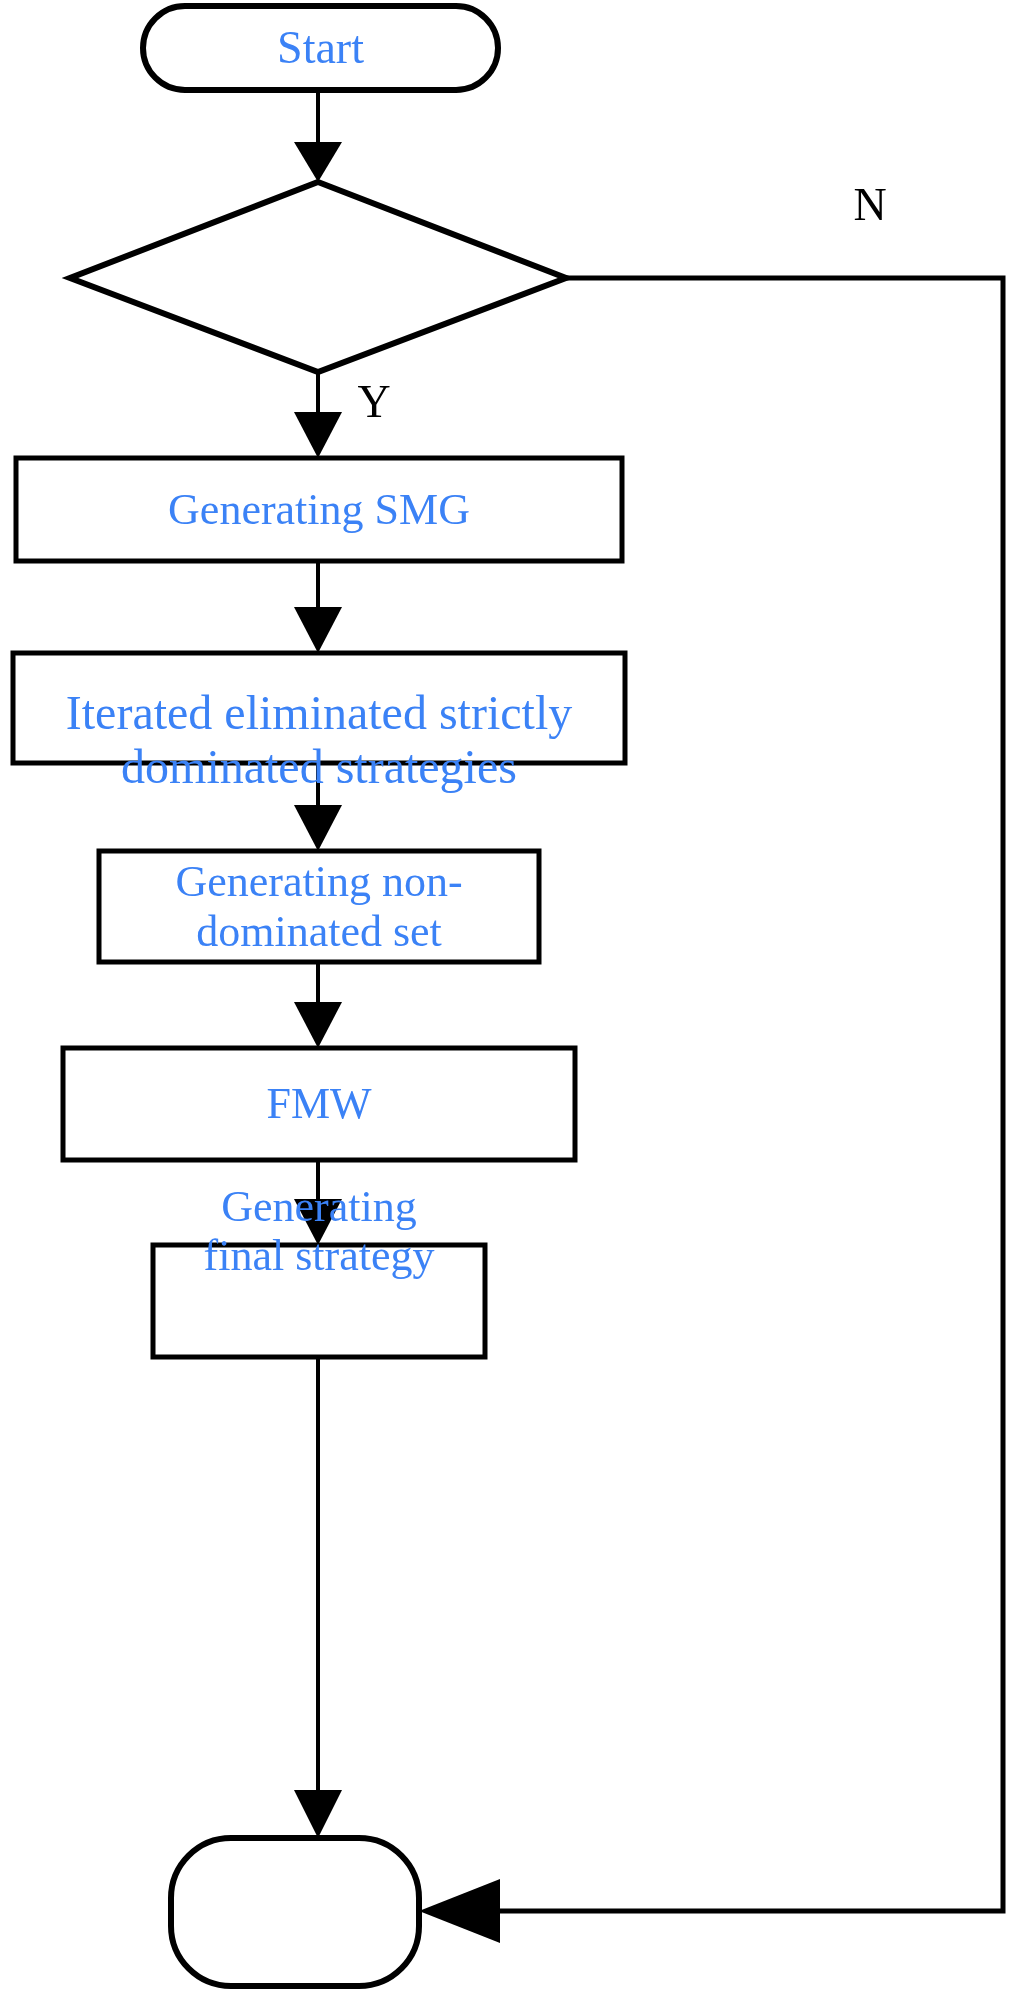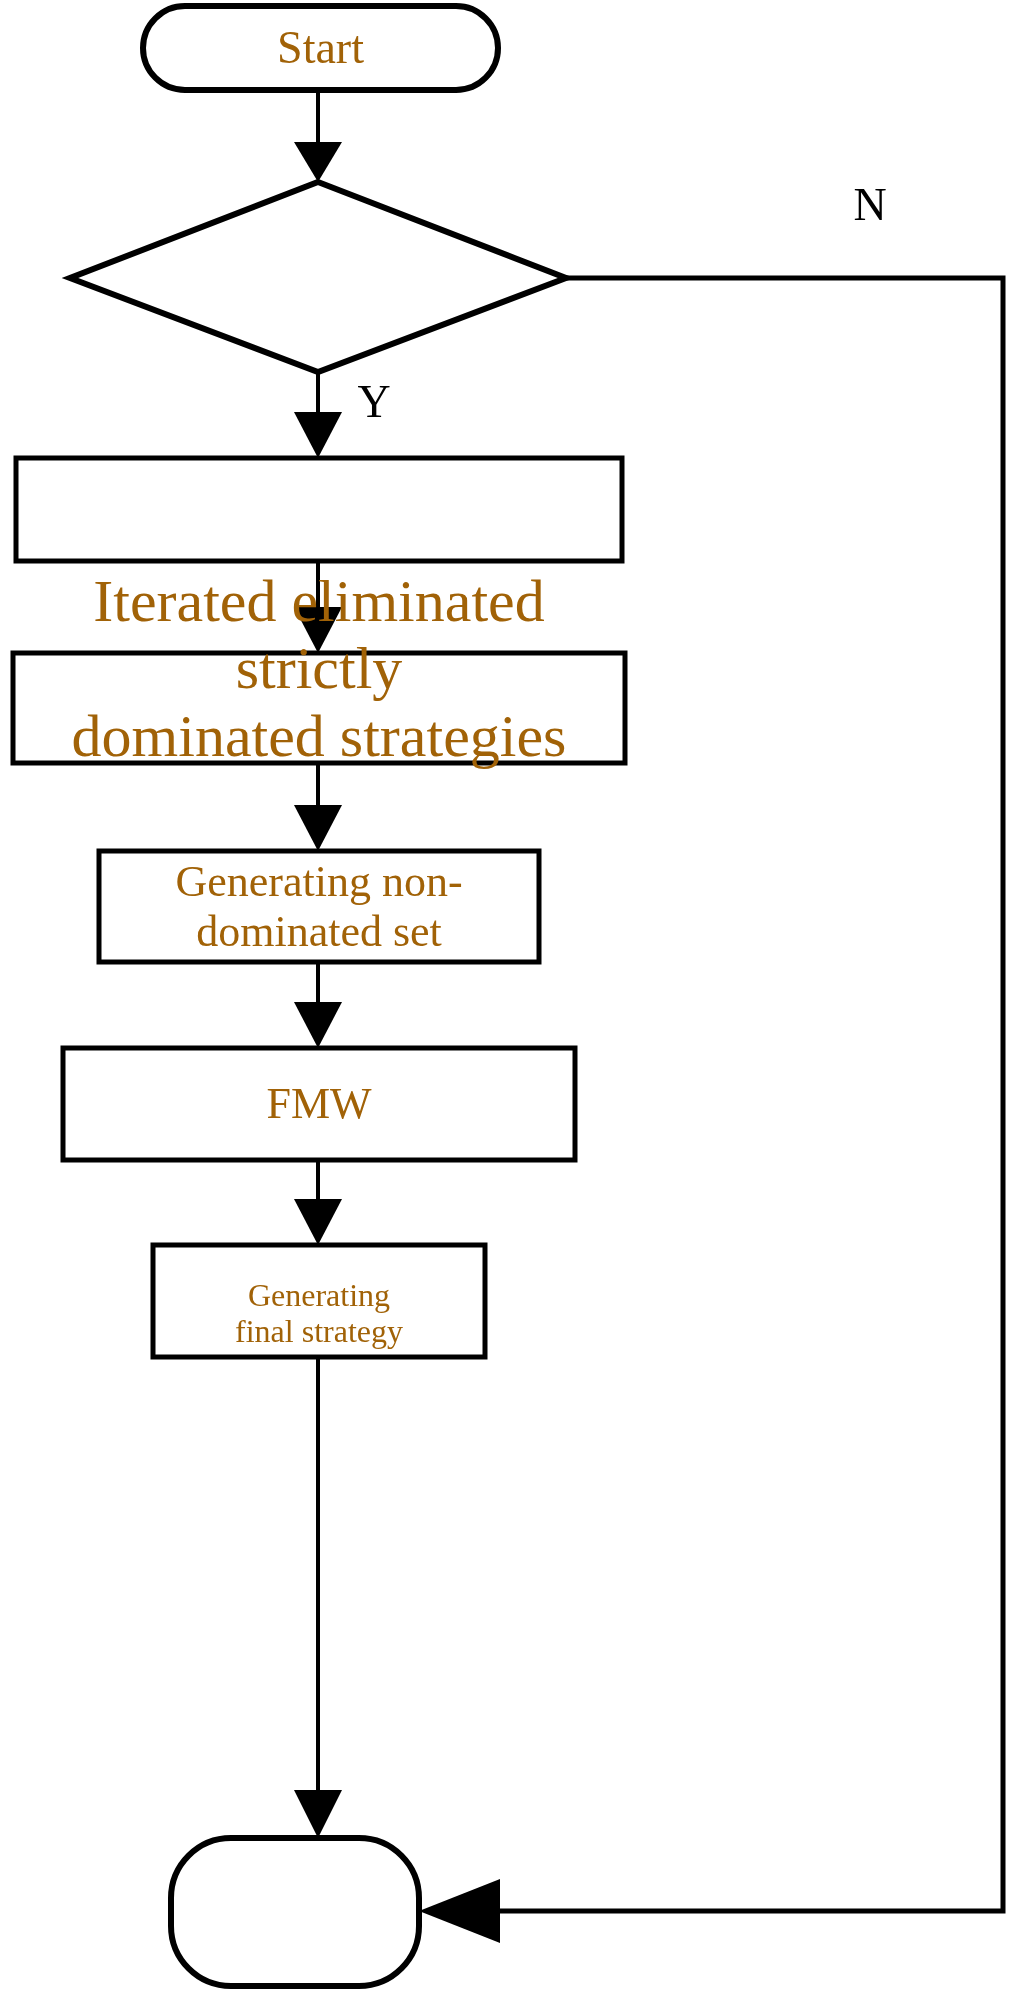--- a/index.html
+++ b/index.html
@@ -24,21 +24,21 @@
     top: 0;
     width: 1024px;
     height: 1996px;
   }
   .node-label {
     position: absolute;
     display: flex;
     align-items: center;
     justify-content: center;
     text-align: center;
-    color: #a16207;
+    color: #3b82f6;
     line-height: 1.12;
     white-space: pre-line;
     pointer-events: none;
   }
   .edge-label {
     position: absolute;
     color: #000000;
     text-align: center;
   }
 </style>
@@ -103,30 +103,31 @@
     <g>
       <line x1="318" y1="1357" x2="318" y2="1796" stroke="#000000" stroke-width="4"></line>
       <polygon points="294,1790 342,1790 318,1838" fill="#000000"></polygon>
     </g>
 
   </svg>
 
   <div class="node-label" style="left:143px; top:6px; width:355px; height:84px; font-size:46px;">Start</div>
 
 
+  <div class="node-label" style="left:16px; top:458px; width:606px; height:103px; font-size:44px;">Generating SMG</div>
 
-  <div class="node-label" style="left:13px; top:614px; width:612px; height:110px; font-size:60px;">Iterated eliminated strictly
+  <div class="node-label" style="left:13px; top:685px; width:612px; height:110px; font-size:48px;">Iterated eliminated strictly
 dominated strategies</div>
 
   <div class="node-label" style="left:99px; top:851px; width:440px; height:111px; font-size:44px;">Generating non-
 dominated set</div>
 
   <div class="node-label" style="left:63px; top:1048px; width:512px; height:112px; font-size:44px;text-align:center;">FMW</div>
 
-  <div class="node-label" style="left:153px; top:1258px; width:332px; height:112px; font-size:32px;">Generating
+  <div class="node-label" style="left:153px; top:1175px; width:332px; height:112px; font-size:44px;">Generating
 final strategy</div>
 
 
   <div class="edge-label" style="left:840px; top:178px; width:60px; font-size:46px;">N</div>
 
   <div class="edge-label" style="left:344px; top:375px; width:60px; font-size:46px;">Y</div>
 
 </div>
 
 </body></html>

